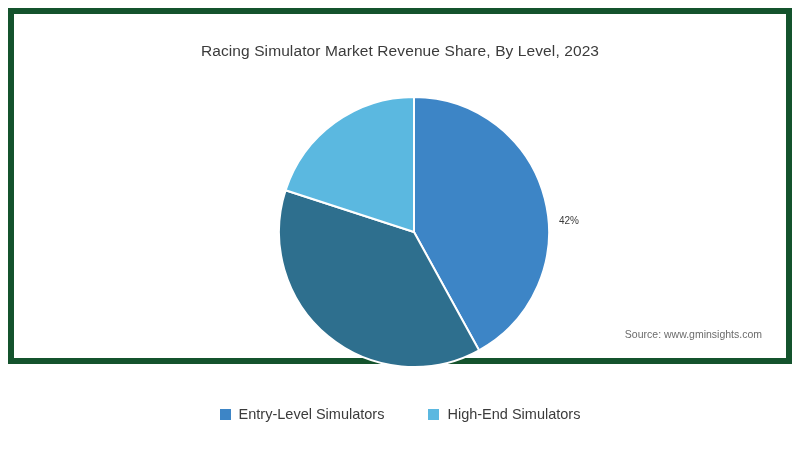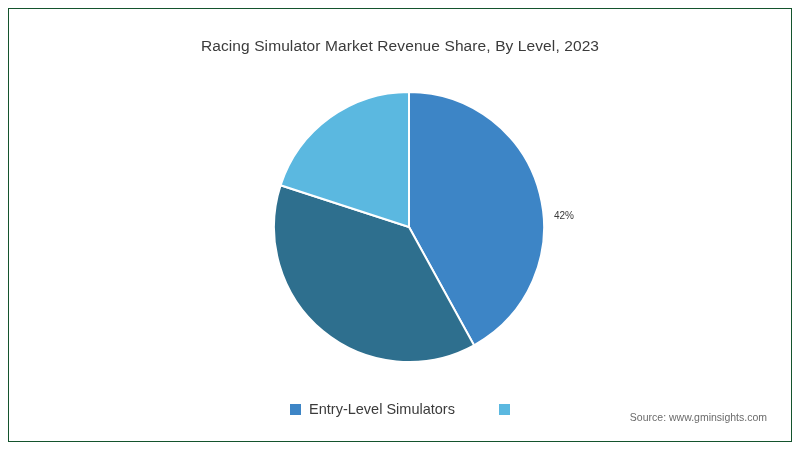--- a/index.html
+++ b/index.html
@@ -11,22 +11,22 @@
     height: 450px;
     background: #ffffff;
     font-family: "Liberation Sans", sans-serif;
     overflow: hidden;
   }
   #frame {
     position: absolute;
     left: 8px;
     top: 8px;
     width: 784px;
-    height: 434px;
-    border: 1px solid #14532d;
+    height: 356px;
+    border: 6px solid #14532d;
     box-sizing: border-box;
     background: #ffffff;
   }
   #chart-title {
     position: absolute;
     left: 0;
     top: 28px;
     width: 100%;
     text-align: center;
     font-size: 15.5px;
@@ -50,21 +50,21 @@
     font-size: 10px;
     color: #3b3b3b;
   }
   #legend {
     position: absolute;
     left: 0;
     top: 392px;
     width: 100%;
     display: flex;
     justify-content: center;
-    align-items: center;
+    align-items: flex-start;
     gap: 44px;
   }
   .legend-item {
     display: flex;
     align-items: center;
     gap: 8px;
   }
   .legend-swatch {
     width: 11px;
     height: 11px;
@@ -103,18 +103,19 @@
 
   <div id="label-42">42%</div>
 
   <div id="legend">
     <div class="legend-item">
       <span class="legend-swatch" style="background:#3d85c6"></span>
       <span class="legend-label">Entry-Level Simulators</span>
     </div>
     <div class="legend-item">
       <span class="legend-swatch" style="background:#5bb8e0"></span>
+      <span class="legend-label">High-End Simulators</span>
     </div>
   </div>
 
   <div id="source">Source: www.gminsights.com</div>
 
 </div>
 
 </body></html>

